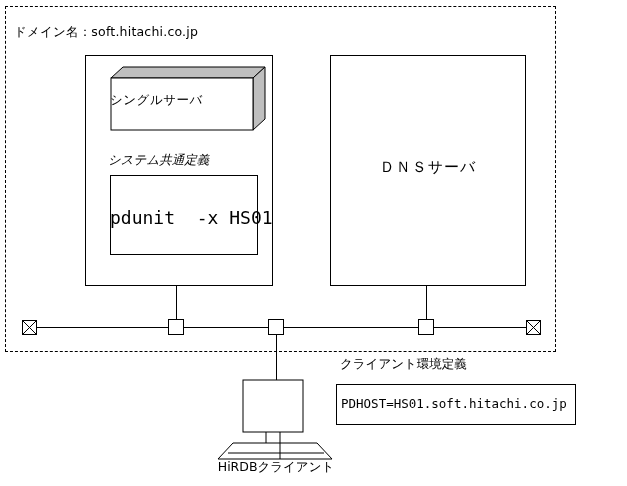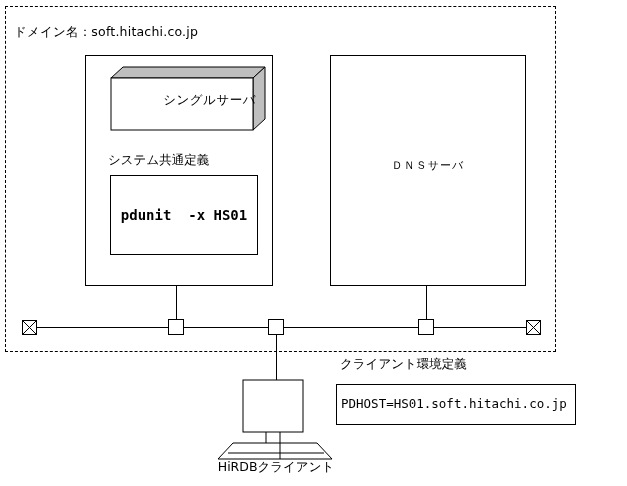--- a/index.html
+++ b/index.html
@@ -42,65 +42,65 @@
     background: #ffffff;
   }
   #server-machine { left: 85px; top: 55px; width: 188px; height: 231px; }
   #dns-machine    { left: 330px; top: 55px; width: 196px; height: 231px; }
 
   .dns-label {
     left: 330px;
     top: 158px;
     width: 196px;
     text-align: center;
-    font-size: 11px;
+    font-size: 15px;
     color: #000;
     letter-spacing: 1px;
   }
 
   
   #server3d { left: 110px; top: 66px; width: 156px; height: 66px; }
   #server3d svg { display: block; }
   .server3d-label {
     left: 110px;
     top: 92px;
     width: 146px;
-    text-align: right;
+    text-align: left;
     font-size: 12.5px;
     color: #000;
     letter-spacing: 0.5px;
   }
 
   
   .sysdef-label {
     left: 108px;
     top: 152px;
     font-size: 12.5px;
     color: #000;
     white-space: nowrap;
+    font-style: italic;
   }
   #sysdef-box {
     left: 110px;
     top: 175px;
     width: 148px;
     height: 80px;
     border: 1px solid #000;
     box-sizing: border-box;
     background: #fff;
   }
   .sysdef-text {
     left: 110px;
     top: 207px;
     width: 148px;
     text-align: center;
-    font-size: 14px;
+    font-size: 18px;
     color: #000;
     font-family: "DejaVu Sans Mono", "Liberation Mono", monospace;
     white-space: pre;
-    font-weight: bold;
   }
 
   
   .bus-line {
     left: 29px;
     top: 327px;
     width: 505px;
     height: 1px;
     background: #000;
   }

